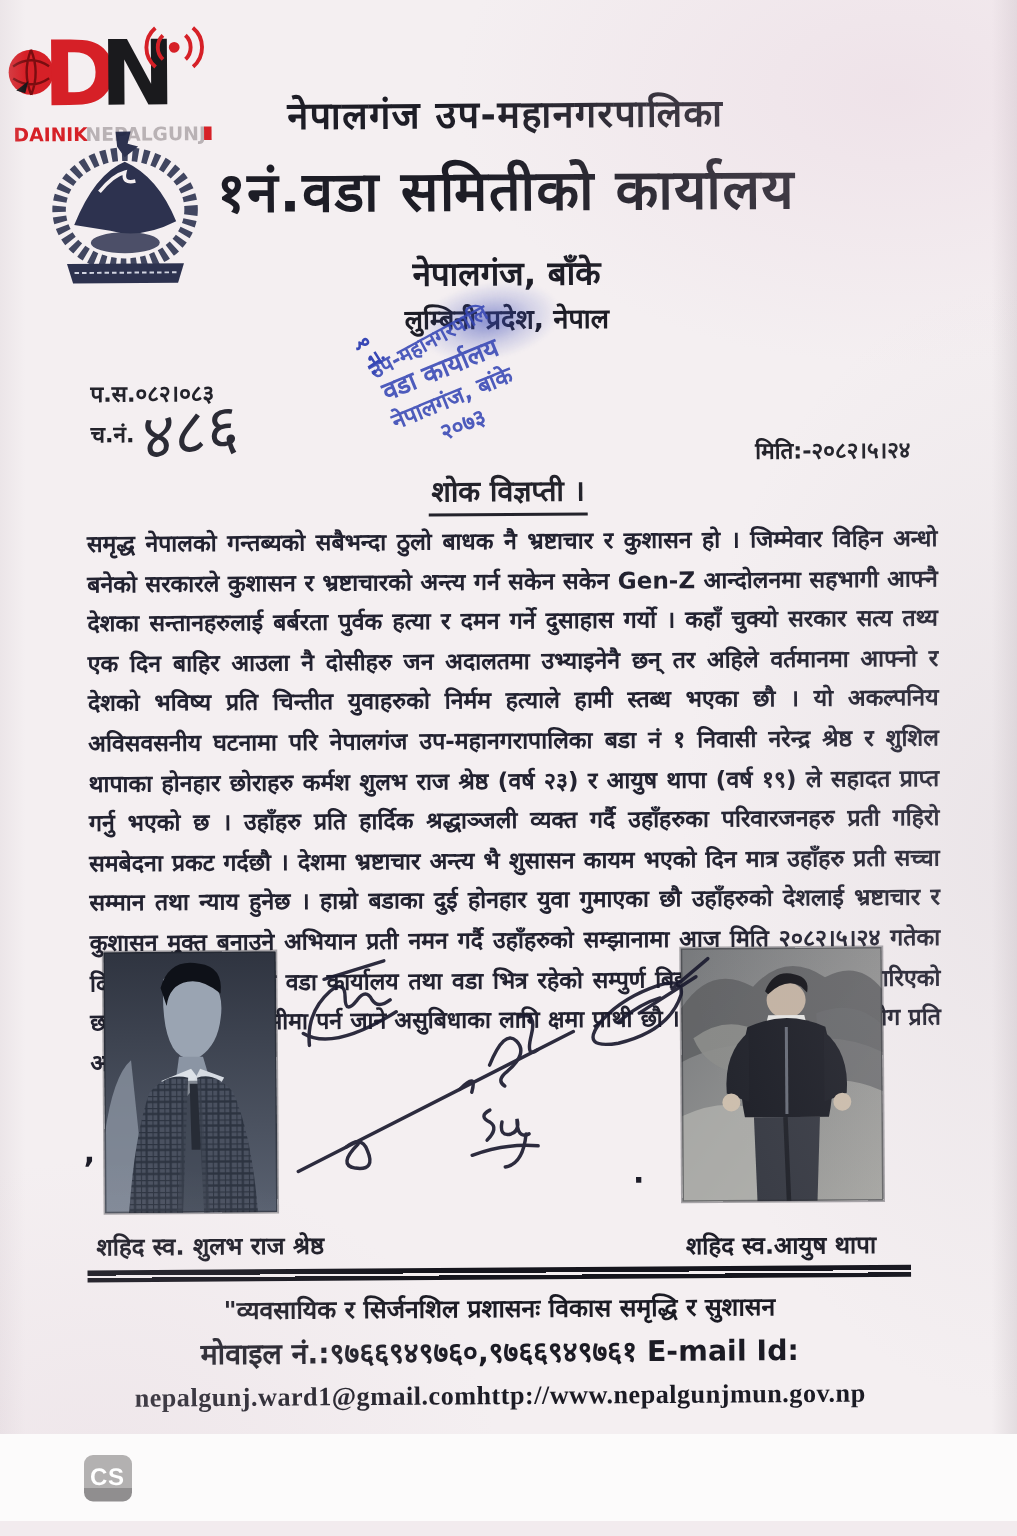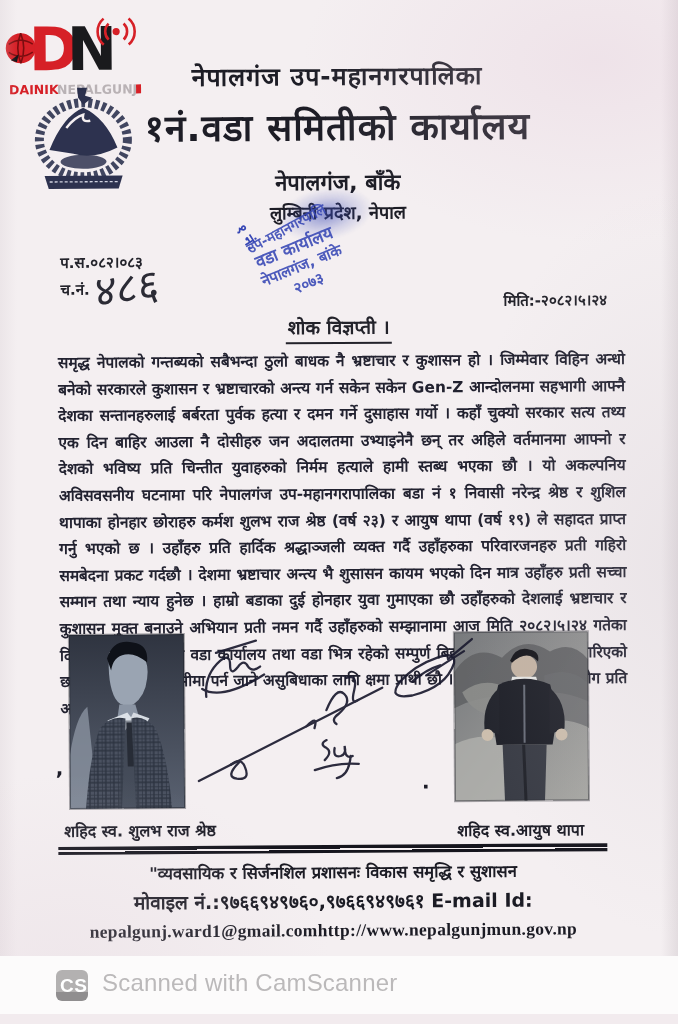--- a/index.html
+++ b/index.html
@@ -74,21 +74,21 @@
   .f-line{position:absolute;left:56px;width:549px;text-align:center;font-weight:bold;color:#1b1b24;}
   .f-slogan{top:860px;font-size:16.5px;}
   .f-contact{top:888px;font-size:19px;}
   .f-email{top:920px;font-size:17.5px;font-family:"Liberation Serif",serif;letter-spacing:.3px;}
 
   
   .scan-bar{position:absolute;left:0;top:956px;width:678px;height:58px;background:#fcfbfb;z-index:6;}
   .cs-badge{position:absolute;left:56px;top:14px;width:32px;height:31px;border-radius:6px;
          background:linear-gradient(#b3b1b1 0 72%, #908e8f 72% 100%);
          display:flex;align-items:center;justify-content:flex-start;padding-left:4px;box-sizing:border-box;}
-  .cs-badge span{color:#fff;font-weight:bold;font-size:19px;letter-spacing:.5px;
+  .cs-badge span{color:#fff;font-weight:bold;font-size:16px;letter-spacing:.5px;
          font-family:"Liberation Sans",sans-serif;}
   .scan-label{position:absolute;left:102px;top:13px;font-size:24px;color:#bbb9ba;
          font-family:"Liberation Sans",sans-serif;letter-spacing:.2px;}
   .below-bar{position:absolute;left:0;top:1014px;width:678px;height:10px;background:#f2ebee;z-index:6;}
 </style>
 </head>
 <body>
 
 <div class="page">
   <div class="doc">
@@ -233,16 +233,15 @@
     <div class="divider"></div>
     <div class="f-line f-slogan">"व्यवसायिक र सिर्जनशिल प्रशासनः विकास समृद्धि र सुशासन</div>
     <div class="f-line f-contact">मोवाइल नं.:९७६६९४९७६०,९७६६९४९७६१ E-mail Id:</div>
     <div class="f-line f-email">nepalgunj.ward1@gmail.comhttp://www.nepalgunjmun.gov.np</div>
   </div>
 
   <div class="scan-bar">
     <div class="cs-badge">
       <span>CS</span>
     </div>
-    <div class="scan-label">Scanned with CamScanner</div>
   </div>
   <div class="below-bar"></div>
 </div>
 
 </body></html>

